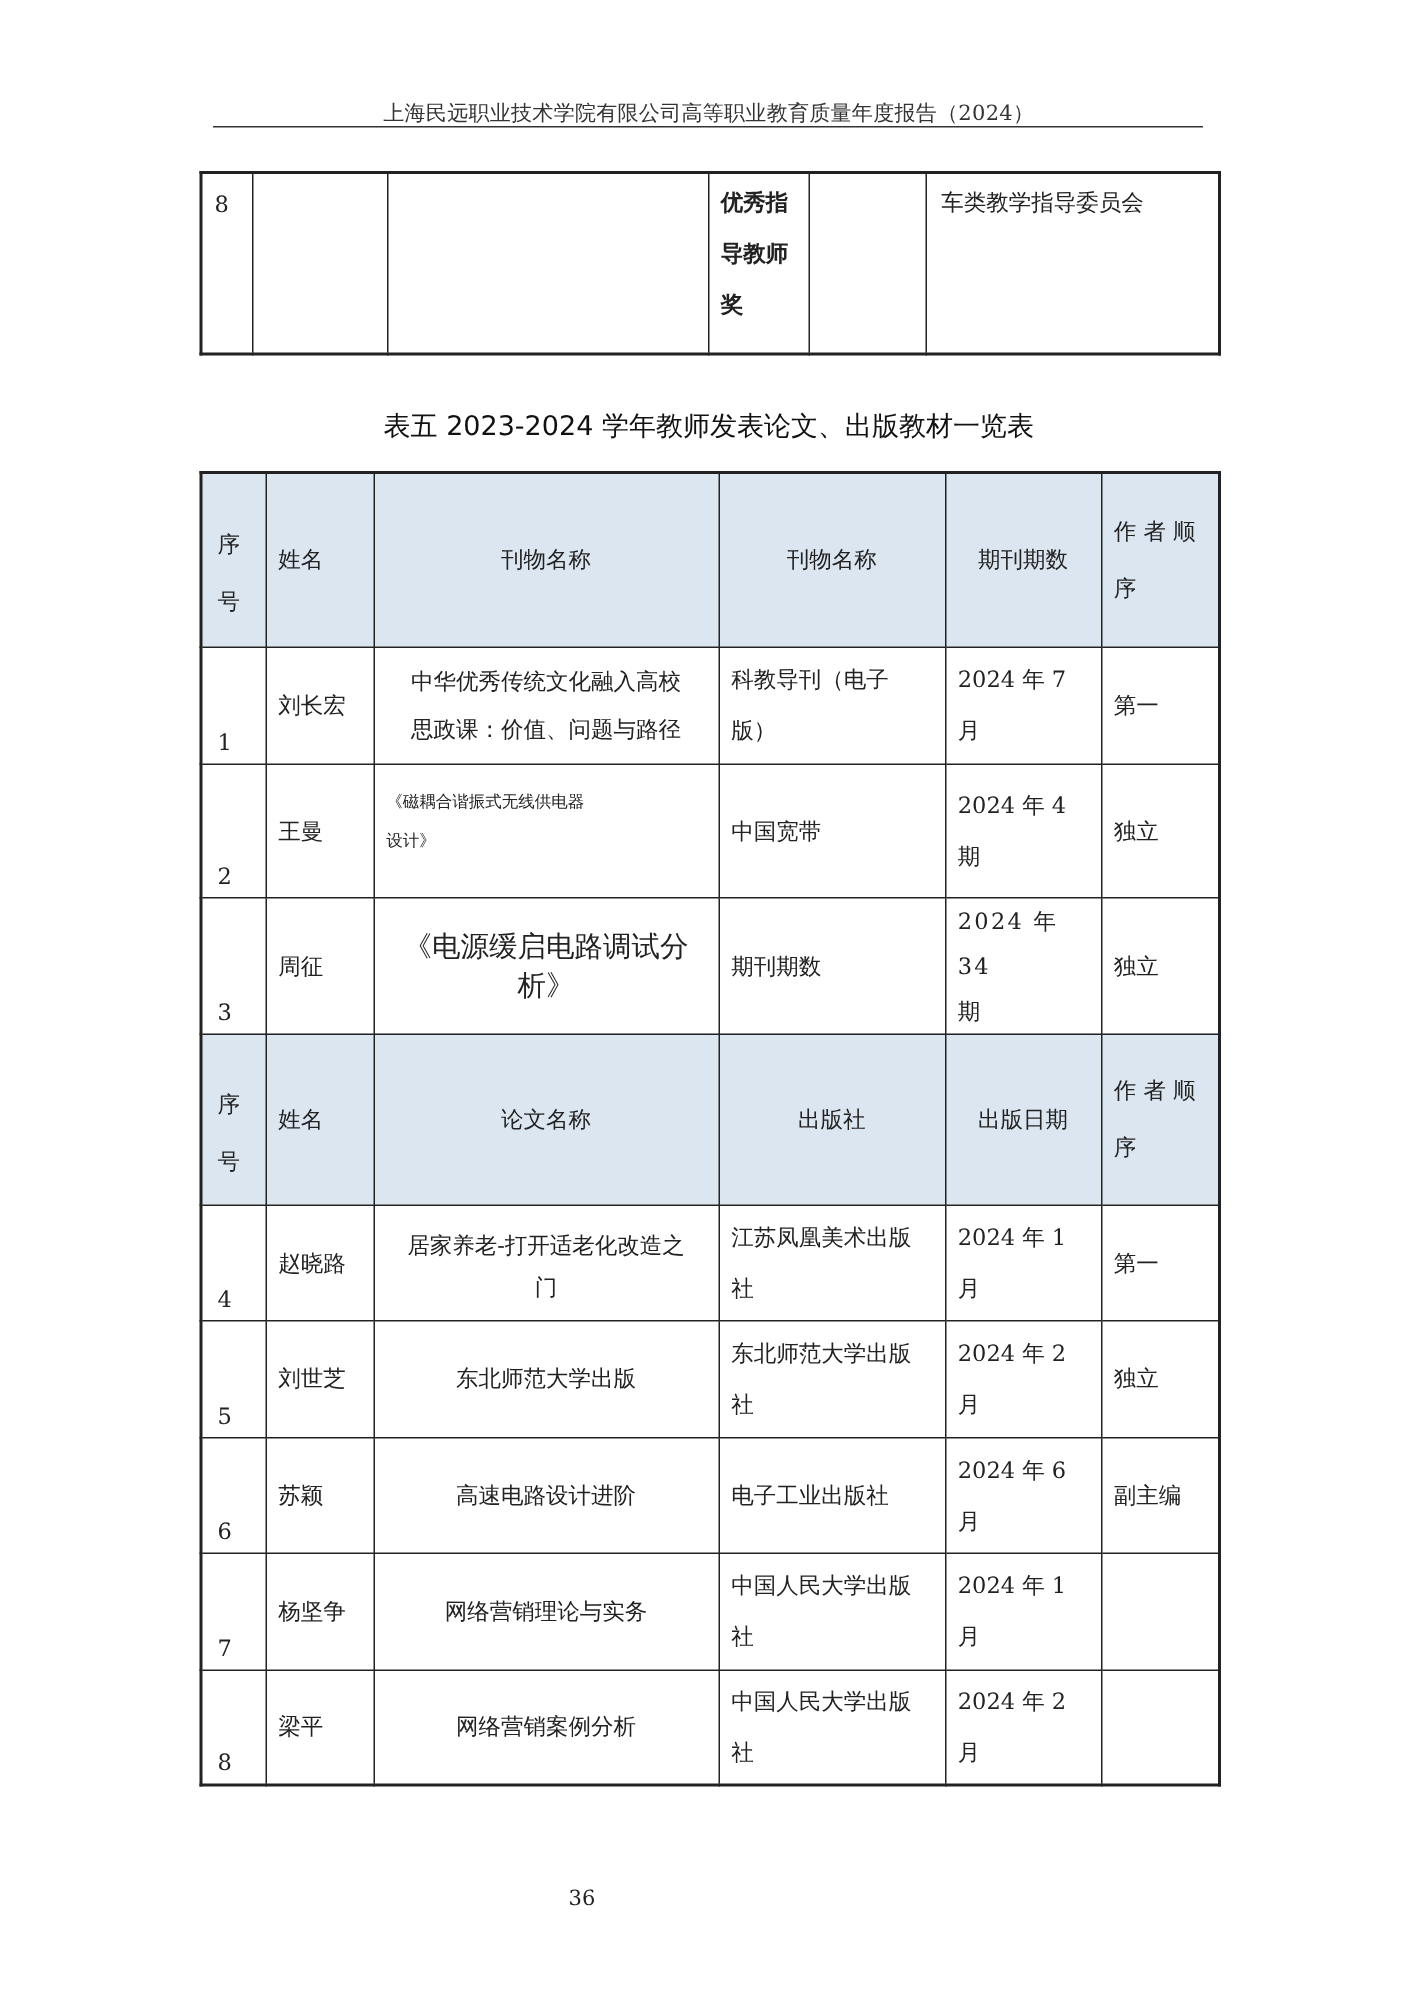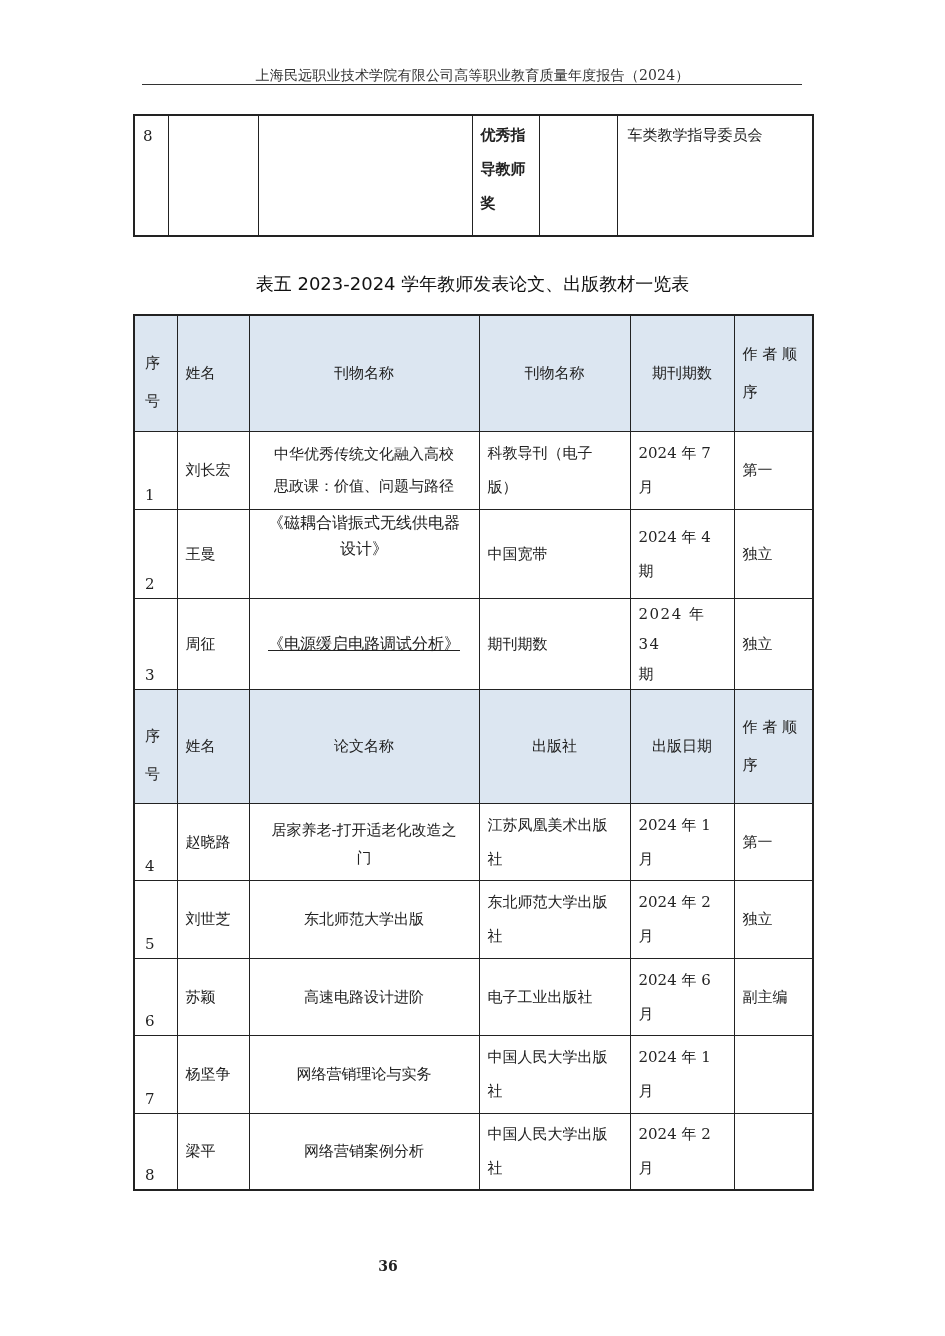--- a/index.html
+++ b/index.html
@@ -13,21 +13,21 @@
     .t1 { top:114px; left:133px; width:679px; }
     .t1 td { height:113px; vertical-align:top; padding-top:6px; font-size:15px; }
     .t1 { border:2px solid #222; }
     .caption { position:absolute; top:272px; left:0; width:945px; text-align:center;
                font-size:18px; font-weight:normal; color:#111; font-family:"DejaVu Sans","Liberation Sans",sans-serif; }
     .t2 { top:314px; left:133px; width:679px; border:2px solid #222; }
     .hdr td { background:#dce6f1; font-family:"DejaVu Sans","Liberation Sans",sans-serif; font-size:15px; }
     .c { text-align:center; }
     .seq { padding:0 0 0 10px; }
     .bottomnum { vertical-align:bottom !important; padding-bottom:4px; line-height:20px; }
-    .pagenum { position:absolute; top:1258px; left:0; width:776px; text-align:center; font-size:14px;font-weight:bold; }
+    .pagenum { position:absolute; top:1258px; left:0; width:776px; text-align:center; font-size:14px; }
     .sans { font-family:"DejaVu Sans","Liberation Sans",sans-serif; font-size:16px; line-height:26px; }
     .stack { display:block; line-height:38px; }
   </style>
 </head>
 <body>
 
 <div class="header-text">上海民远职业技术学院有限公司高等职业教育质量年度报告（2024）</div>
 <div class="header-rule"></div>
 
 <table class="t1">
@@ -91,33 +91,33 @@
       <span class="stack" style="line-height:32px">思政课：价值、问题与路径</span>
     </td>
     <td>科教导刊（电子版）</td>
     <td>2024 年 7 月</td>
     <td>第一</td>
   </tr>
 
   <tr style="height:89px">
     <td class="seq bottomnum">2</td>
     <td>王曼</td>
-    <td class="sans" style="vertical-align:top;padding-top:0px;font-size:16px;line-height:26px;text-align:center;">
+    <td class="sans" style="vertical-align:top;padding-top:12px;font-size:11px;line-height:26px;">
       <span class="stack" style="line-height:26px">《磁耦合谐振式无线供电器</span>
       <span class="stack" style="line-height:26px">设计》</span>
     </td>
     <td>中国宽带</td>
     <td>2024 年 4 期</td>
     <td>独立</td>
   </tr>
 
   <tr style="height:78px">
     <td class="seq bottomnum">3</td>
     <td>周征</td>
-    <td class="sans c" style="font-size:16px;text-decoration:underline;">《电源缓启电路调试分析》</td>
+    <td class="sans c" style="font-size:19px;">《电源缓启电路调试分析》</td>
     <td>期刊期数</td>
     <td style="line-height:30px">
       <span class="stack" style="line-height:30px;letter-spacing:1.5px">2024 年 34</span>
       <span class="stack" style="line-height:30px">期</span>
     </td>
     <td>独立</td>
   </tr>
 
   <tr class="hdr" style="height:114px">
     <td class="seq" style="line-height:38px;padding-top:18px;">

